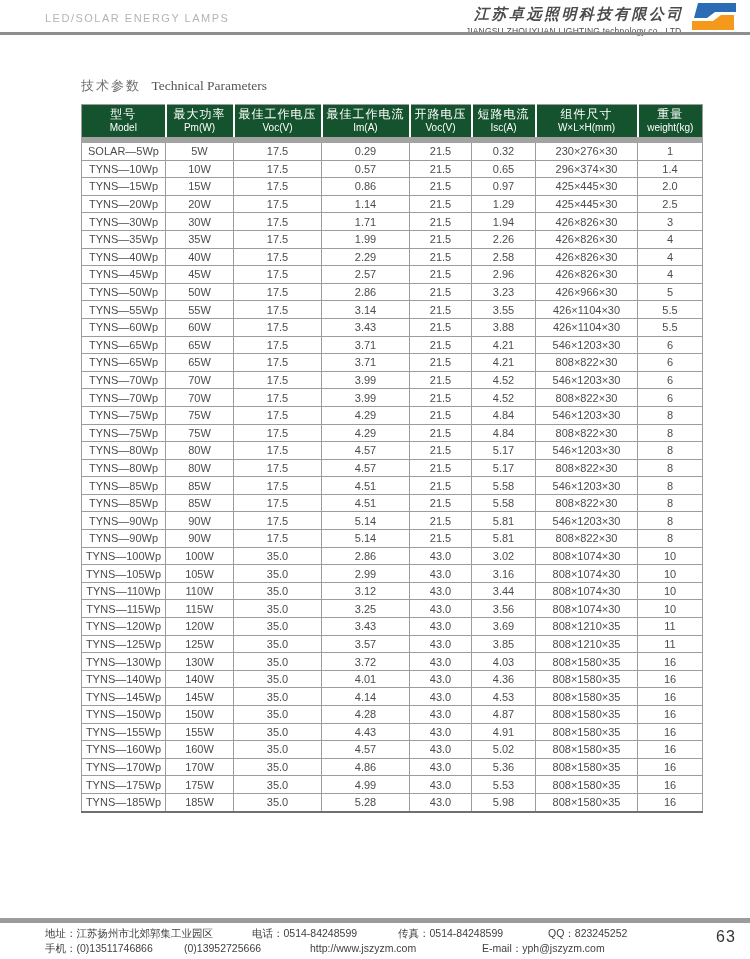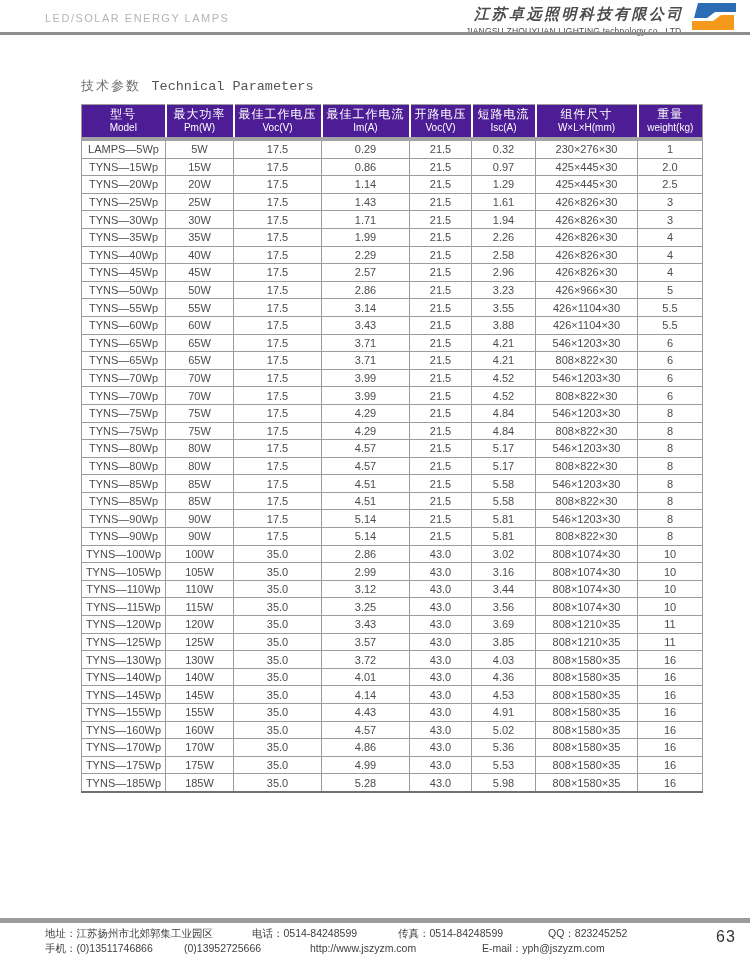--- a/index.html
+++ b/index.html
@@ -17,31 +17,31 @@
     position:absolute;right:66px;top:5px;text-align:right;color:#4b4b4b;
   }
   .company-cn{font-size:15px;letter-spacing:2.5px;font-weight:bold;white-space:nowrap;font-style:italic;}
   .company-en{font-size:8.5px;letter-spacing:0.2px;margin-top:2px;white-space:nowrap;}
   .logo{position:absolute;left:692px;top:3px;width:44px;height:27px;}
   .top-rule{position:absolute;left:0;top:32px;width:750px;height:3px;background:#8e8e8e;}
 
   
   .section-title{position:absolute;left:81px;top:76px;white-space:nowrap;}
   .title-cn{font-size:13px;color:#6e6e6e;letter-spacing:2px;}
-  .title-en{font-family:Liberation Mono, monospace;font-size:13.5px;color:#555;margin-left:6px;}
+  .title-en{font-family:Liberation Serif, serif;font-size:13.5px;color:#555;margin-left:6px;}
 
   
   .table-wrap{position:absolute;left:81px;top:104px;width:621px;}
   table{
     border-collapse:collapse;table-layout:fixed;width:621px;
     border:1px solid #9c9c9c;border-bottom:2px solid #6f6f6f;
   }
   th{
-    background:#4c1d95;color:#ffffff;padding:2px 0 3px 0;
-    border-left:2px solid #ffffff;border-bottom:4px solid #a3a3a3;
+    background:#14532d;color:#ffffff;padding:2px 0 3px 0;
+    border-left:2px solid #ffffff;border-bottom:6px solid #a3a3a3;
     font-weight:normal;vertical-align:middle;
   }
   th:first-child{border-left:none;}
   .th-cn{font-size:12px;letter-spacing:1px;line-height:15px;}
   .th-en{font-size:10px;line-height:12px;}
   td{
     border:1px solid #9c9c9c;height:16.6px;padding:0;
     text-align:center;vertical-align:middle;
     font-size:11px;color:#4c4c4c;white-space:nowrap;
   }
@@ -119,60 +119,60 @@
             <div class="th-en">W×L×H(mm)</div>
           </th>
           <th>
             <div class="th-cn">重量</div>
             <div class="th-en">weight(kg)</div>
           </th>
         </tr>
     </thead>
     <tbody>
         <tr>
-          <td>LAMPS—5Wp</td>
+          <td>SOLAR—5Wp</td>
           <td>5W</td>
           <td>17.5</td>
           <td>0.29</td>
           <td>21.5</td>
           <td>0.32</td>
           <td>230×276×30</td>
           <td>1</td>
         </tr>
         <tr>
+          <td>TYNS—10Wp</td>
+          <td>10W</td>
+          <td>17.5</td>
+          <td>0.57</td>
+          <td>21.5</td>
+          <td>0.65</td>
+          <td>296×374×30</td>
+          <td>1.4</td>
+        </tr>
+        <tr>
           <td>TYNS—15Wp</td>
           <td>15W</td>
           <td>17.5</td>
           <td>0.86</td>
           <td>21.5</td>
           <td>0.97</td>
           <td>425×445×30</td>
           <td>2.0</td>
         </tr>
         <tr>
           <td>TYNS—20Wp</td>
           <td>20W</td>
           <td>17.5</td>
           <td>1.14</td>
           <td>21.5</td>
           <td>1.29</td>
           <td>425×445×30</td>
           <td>2.5</td>
         </tr>
         <tr>
-          <td>TYNS—25Wp</td>
-          <td>25W</td>
-          <td>17.5</td>
-          <td>1.43</td>
-          <td>21.5</td>
-          <td>1.61</td>
-          <td>426×826×30</td>
-          <td>3</td>
-        </tr>
-        <tr>
           <td>TYNS—30Wp</td>
           <td>30W</td>
           <td>17.5</td>
           <td>1.71</td>
           <td>21.5</td>
           <td>1.94</td>
           <td>426×826×30</td>
           <td>3</td>
         </tr>
         <tr>
@@ -435,20 +435,30 @@
           <td>808×1580×35</td>
           <td>16</td>
         </tr>
         <tr>
           <td>TYNS—145Wp</td>
           <td>145W</td>
           <td>35.0</td>
           <td>4.14</td>
           <td>43.0</td>
           <td>4.53</td>
+          <td>808×1580×35</td>
+          <td>16</td>
+        </tr>
+        <tr>
+          <td>TYNS—150Wp</td>
+          <td>150W</td>
+          <td>35.0</td>
+          <td>4.28</td>
+          <td>43.0</td>
+          <td>4.87</td>
           <td>808×1580×35</td>
           <td>16</td>
         </tr>
         <tr>
           <td>TYNS—155Wp</td>
           <td>155W</td>
           <td>35.0</td>
           <td>4.43</td>
           <td>43.0</td>
           <td>4.91</td>

